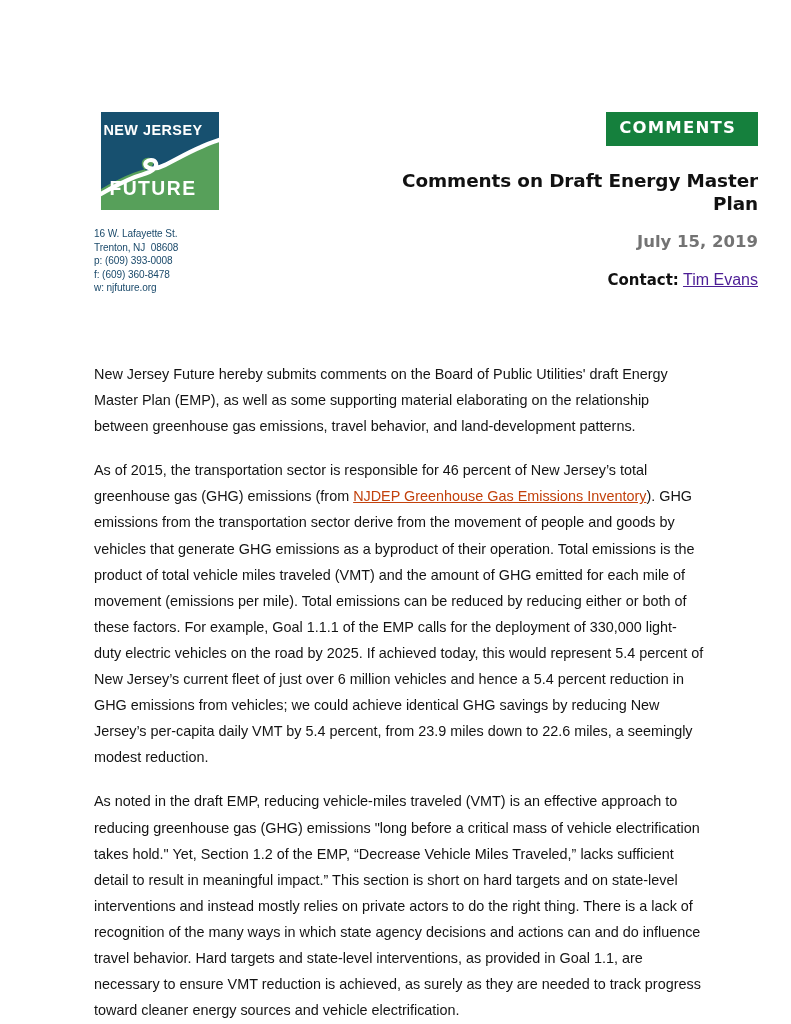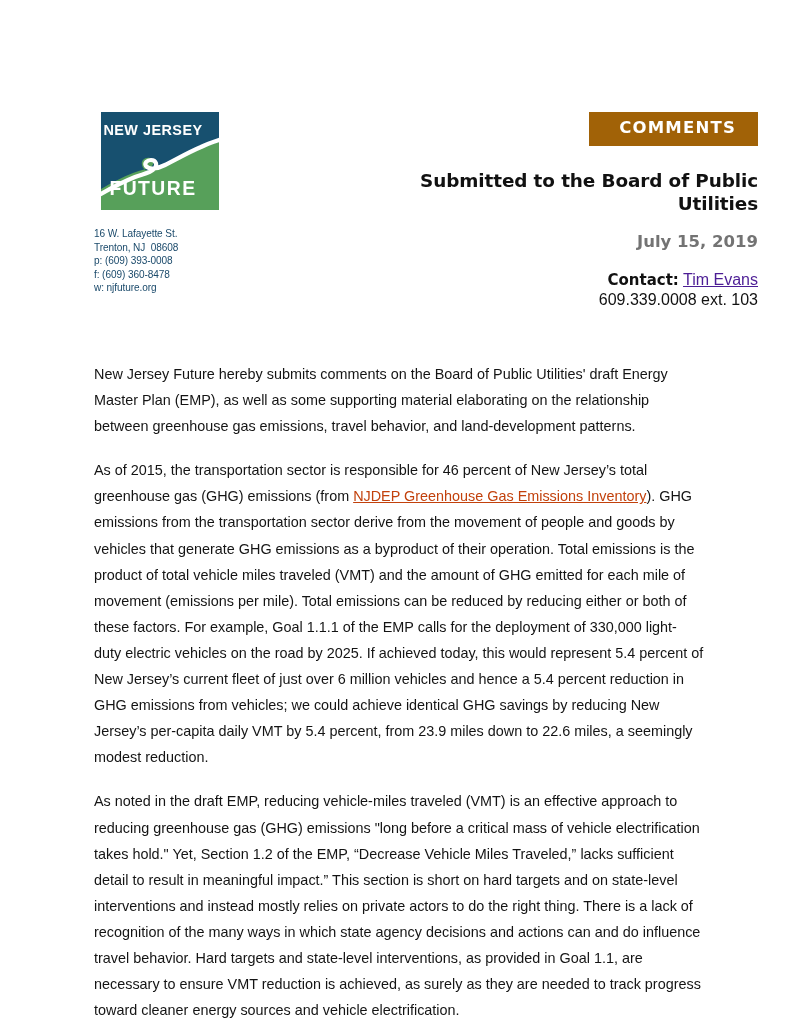--- a/index.html
+++ b/index.html
@@ -91,27 +91,27 @@
   
   .header-right {
     position: absolute;
     right: 0;
     top: 0;
     width: 400px;
     text-align: right;
   }
   .comments-badge {
     display: inline-block;
-    background: #a16207;
+    background: #15803d;
     color: #ffffff;
     font-family: "DejaVu Sans", sans-serif;
     font-weight: 700;
     font-size: 16.5px;
     letter-spacing: 1.2px;
-    padding: 8px 22px 9px 30px;
+    padding: 8px 22px 9px 13px;
     line-height: 1;
   }
   .doc-title {
     margin-top: 23px;
     font-family: "DejaVu Sans", sans-serif;
     font-weight: 700;
     font-size: 18.4px;
     line-height: 23px;
     color: #111111;
     letter-spacing: -0.1px;
@@ -189,31 +189,30 @@
         <div>p: (609) 393-0008</div>
         <div>f: (609) 360-8478</div>
         <div>w: njfuture.org</div>
       </div>
     </div>
 
     <div class="header-right">
       <div class="comments-badge">COMMENTS</div>
 
       <div class="doc-title">
-        <div>Submitted to the Board of Public Utilities</div>
+        <div>Comments on Draft Energy Master Plan</div>
       </div>
 
       <div class="doc-date">July 15, 2019</div>
 
       <div class="contact-block">
         <div>
           <span class="contact-label">Contact:</span>
           <a class="contact-link" href="#">Tim Evans</a>
         </div>
-        <div>609.339.0008 ext. 103</div>
       </div>
     </div>
 
   </div>
 
   <div class="body-copy">
     <p>New Jersey Future hereby submits comments on the Board of Public Utilities' draft Energy Master Plan (EMP), as well as some supporting material elaborating on the relationship between greenhouse gas emissions, travel behavior, and land-development patterns.</p>
 
     <p><span>As of 2015, the transportation sector is responsible for 46 percent of New Jersey’s total greenhouse gas (GHG) emissions (from </span><a class="inline-link" href="#">NJDEP Greenhouse Gas Emissions Inventory</a><span>). GHG emissions from the transportation sector derive from the movement of people and goods by vehicles that generate GHG emissions as a byproduct of their operation.  Total emissions is the product of total vehicle miles traveled (VMT) and the amount of GHG emitted for each mile of movement (emissions per mile).  Total emissions can be reduced by reducing either or both of these factors.  For example, Goal 1.1.1 of the EMP calls for the deployment of 330,000 light-duty electric vehicles on the road by 2025.  If achieved today, this would represent 5.4 percent of New Jersey’s current fleet of just over 6 million vehicles and hence a 5.4 percent reduction in GHG emissions from vehicles; we could achieve identical GHG savings by reducing New Jersey’s per-capita daily VMT by 5.4 percent, from 23.9 miles down to 22.6 miles, a seemingly modest reduction.</span></p>
 

